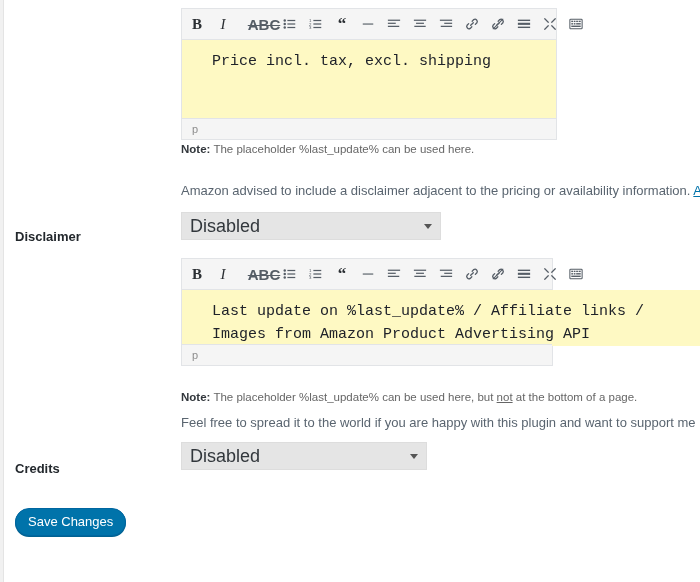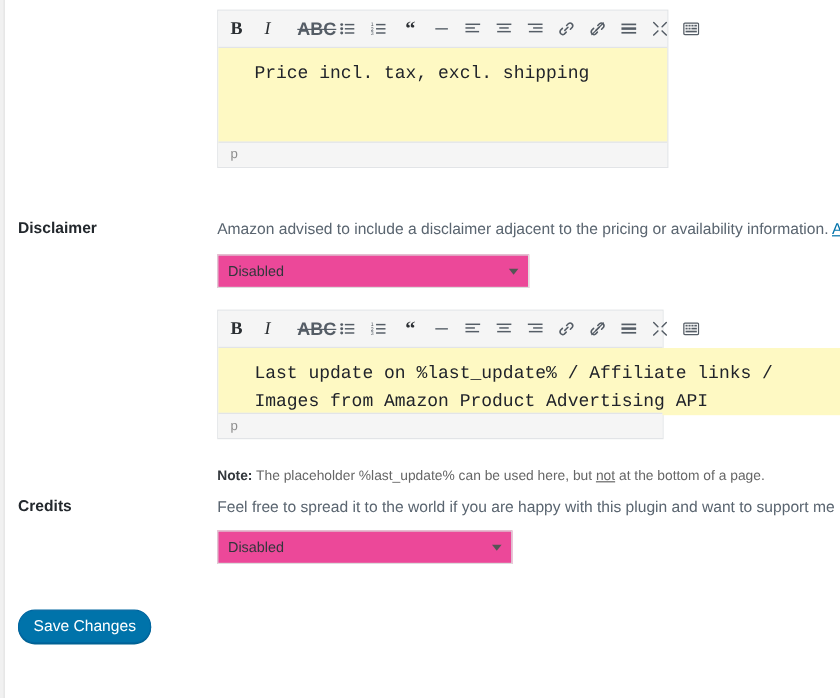--- a/index.html
+++ b/index.html
@@ -43,20 +43,21 @@
     width: 700px;
   }
   .row-label {
     position: absolute;
     left: 15px;
     width: 155px;
     font-size: 13px;
     font-weight: bold;
     color: #23282d;
     line-height: 1.3;
+    margin-top: 47px;
   }
 
   
   .editor {
     position: absolute;
     border: 1px solid #e2e4e7;
     background: #fff;
     box-sizing: border-box;
   }
   .editor-toolbar {
@@ -126,23 +127,23 @@
     line-height: 1.4;
     white-space: nowrap;
   }
   .desc a {
     color: #0073aa;
     text-decoration: underline;
   }
 
   select.wp-select {
     font-family: "Liberation Sans", sans-serif;
-    font-size: 12px;
+    font-size: 18px;
     color: #32373c;
-    background: #ec4899;
+    background: #e5e5e5;
     border: 1px solid #ddd;
     border-radius: 0;
     box-shadow: none;
     height: 28px;
     padding: 3px 24px 3px 8px;
     box-sizing: border-box;
     -webkit-appearance: none;
     appearance: none;
     cursor: pointer;
   }
@@ -295,20 +296,23 @@
       </div>
     </div>
     <div class="editor-body" style="height:80px;">
       <span>Price incl. tax, excl. shipping</span>
     </div>
     <div class="editor-statusbar">
       <span>p</span>
     </div>
   </div>
 
+  <div class="note" style="position:absolute; left:181px; top:142px; width:400px;">
+    <b>Note:</b><span> The placeholder %last_update% can be used here.</span>
+  </div>
 
   <div class="row" style="top:182px; height:230px;">
     <div class="row-label" style="top:0;">Disclaimer</div>
 
     <div class="desc" style="position:absolute; left:181px; top:0px; width:560px;">
       <span>Amazon advised to include a disclaimer adjacent to the pricing or availability information. </span><a href="#">Amazon Produ</a>
     </div>
 
     <div class="select-wrap" style="position:absolute; left:181px; top:30px;">
       <select class="wp-select" style="width:260px;">

